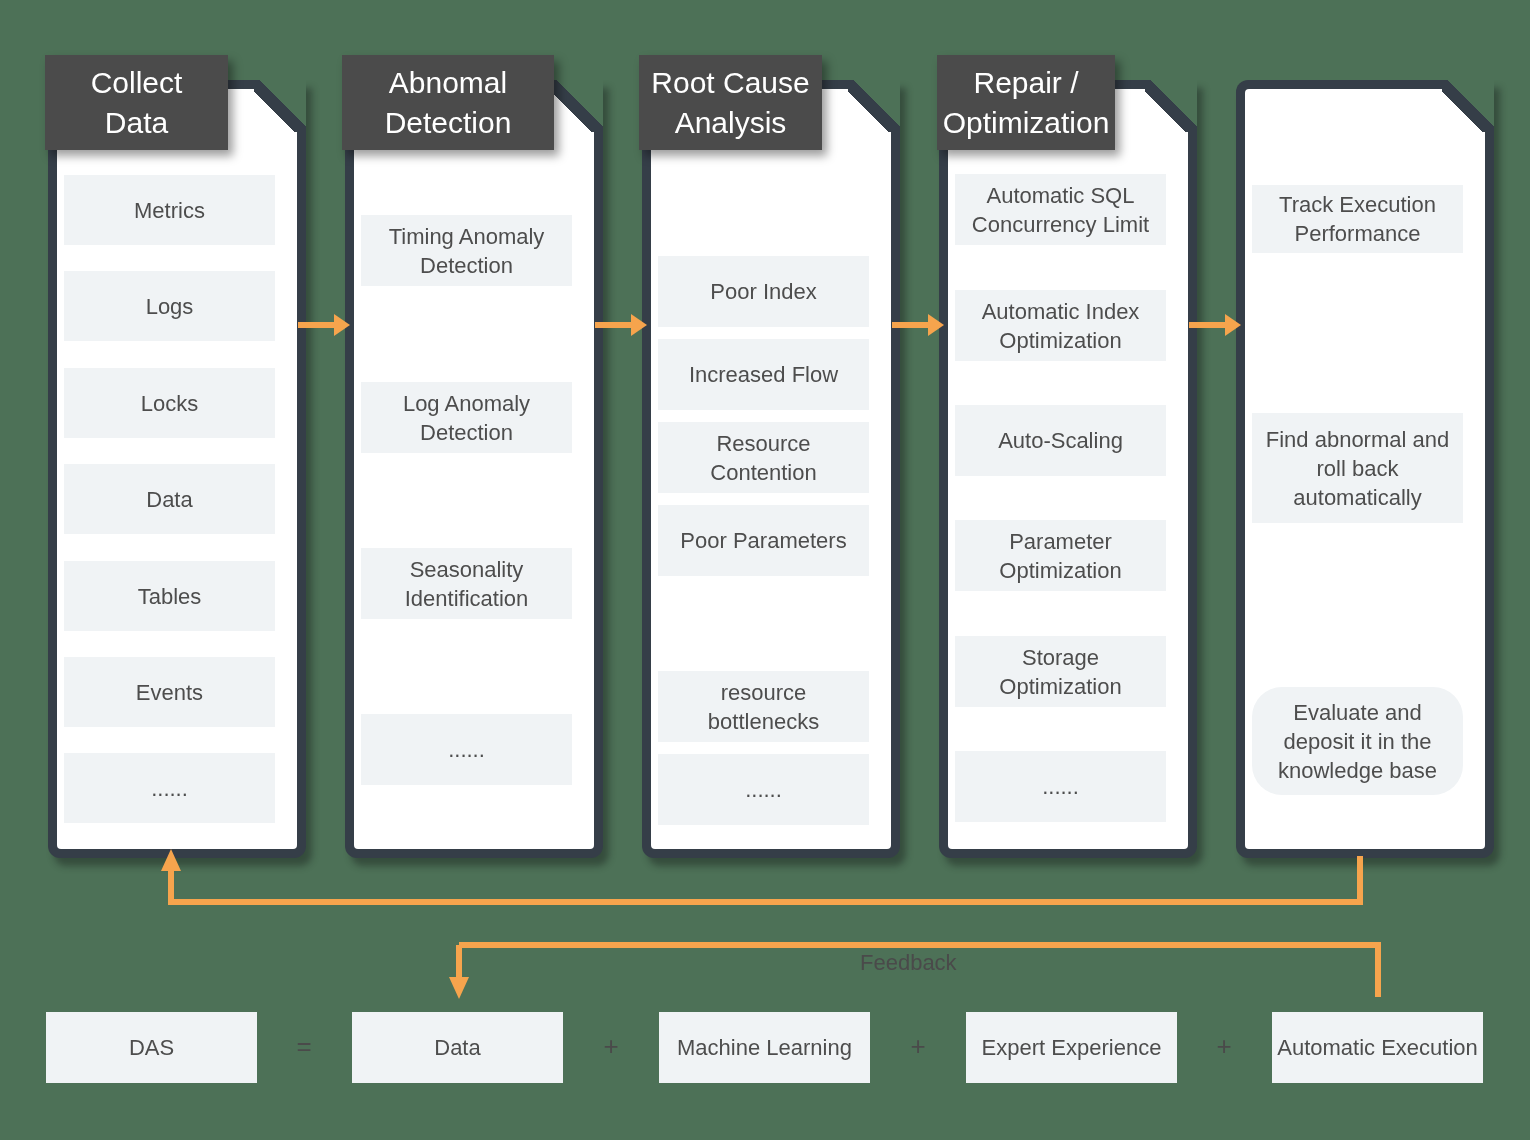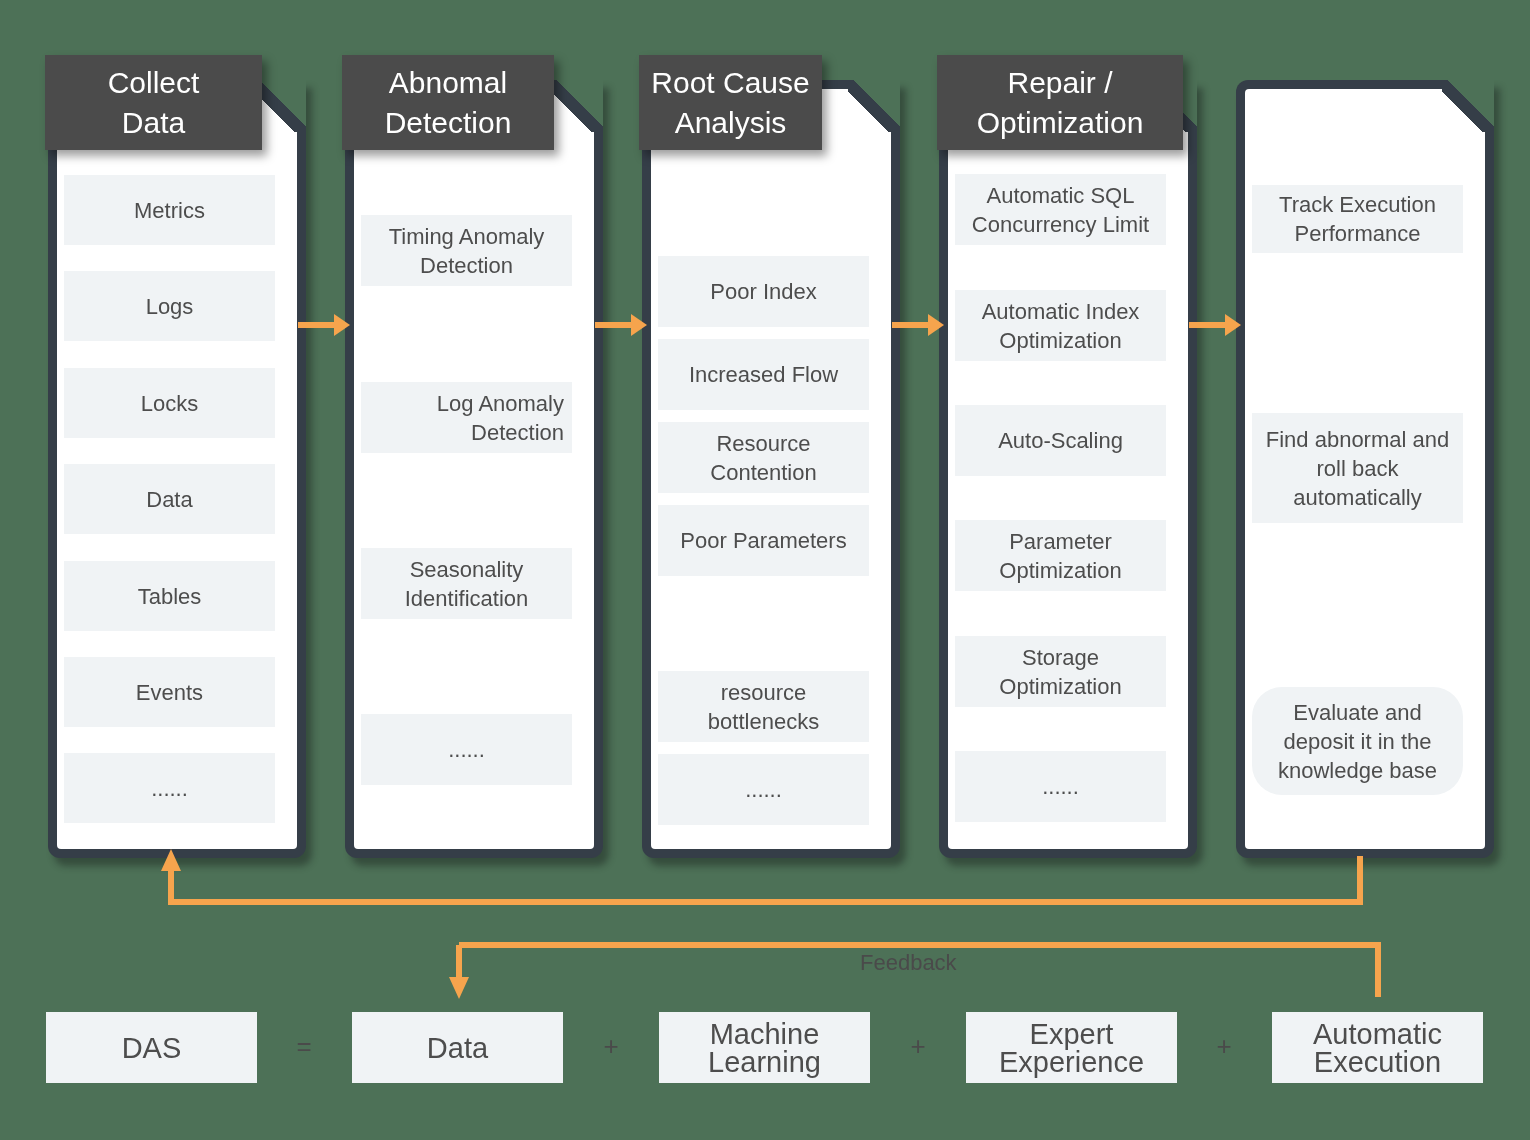--- a/index.html
+++ b/index.html
@@ -24,24 +24,24 @@
       #353e48 45%,#353e48 61%,
       #ffffff 61%,#ffffff 100%);
   }
   
   .header{
     position:absolute;top:55px;height:95px;background:#4b4b4b;color:#ffffff;
     display:flex;align-items:center;justify-content:center;text-align:center;
     font-size:30px;line-height:40px;font-weight:500;z-index:6;
     box-shadow:5px 6px 9px rgba(0,0,0,.38);
   }
-  .h1{left:45px;width:217px}
+  .h1{left:45px;width:183px}
   .h2{left:342px;width:212px}
   .h3{left:639px;width:183px}
-  .h4{left:937px;width:246px}
+  .h4{left:937px;width:178px}
   .h1 .t{max-width:110px}
   
   .item{
     position:absolute;width:211px;background:#f0f3f5;color:#4d4d4d;
     display:flex;align-items:center;justify-content:center;text-align:center;
     font-size:22px;line-height:29px;padding:0 8px;box-sizing:border-box;
     z-index:3;
   }
   
   .conn{position:absolute;top:322px;width:36px;height:6px;background:#f6a44d;z-index:4;}
@@ -62,21 +62,21 @@
     border-left:10px solid transparent;border-right:10px solid transparent;
     border-top:22px solid #f6a44d;
   }
   .fb-label{
     position:absolute;left:860px;top:950px;font-size:22px;color:#4a4a4a;z-index:3;
   }
   
   .bbox{
     position:absolute;top:1012px;width:211px;height:71px;background:#f0f3f5;
     color:#4d4d4d;display:flex;align-items:center;justify-content:center;
-    text-align:center;font-size:29px;line-height:28px;
+    text-align:center;font-size:22px;line-height:28px;
   }
   .op{
     position:absolute;top:1031px;width:40px;text-align:center;
     font-size:26px;color:#4a4a4a;
   }
 </style>
 </head>
 <body>
 
 <div class="stage">
@@ -87,21 +87,21 @@
       <div class="item" style="left: 16px; top: 191px; min-height: 70px;">Logs</div>
       <div class="item" style="left: 16px; top: 288px; min-height: 70px;">Locks</div>
       <div class="item" style="left: 16px; top: 384px; min-height: 70px;">Data</div>
       <div class="item" style="left: 16px; top: 481px; min-height: 70px;">Tables</div>
       <div class="item" style="left: 16px; top: 577px; min-height: 70px;">Events</div>
       <div class="item" style="left: 16px; top: 673px; min-height: 70px;">......</div>
     </div>
   <div class="card" id="card1" style="left: 345px;">
       <div class="inner"></div>
       <div class="item" style="left: 16px; top: 135px; min-height: 71px;">Timing Anomaly Detection</div>
-      <div class="item" style="left: 16px; top: 302px; min-height: 71px; text-align: right;">Log Anomaly Detection</div>
+      <div class="item" style="left: 16px; top: 302px; min-height: 71px;">Log Anomaly Detection</div>
       <div class="item" style="left: 16px; top: 468px; min-height: 71px;">Seasonality Identification</div>
       <div class="item" style="left: 16px; top: 634px; min-height: 71px;">......</div>
     </div>
   <div class="card" id="card2" style="left: 642px;">
       <div class="inner"></div>
       <div class="item" style="left: 16px; top: 176px; min-height: 71px;">Poor Index</div>
       <div class="item" style="left: 16px; top: 259px; min-height: 71px;">Increased Flow</div>
       <div class="item" style="left: 16px; top: 342px; min-height: 71px;">Resource Contention</div>
       <div class="item" style="left: 16px; top: 425px; min-height: 71px;">Poor Parameters</div>
       <div class="item" style="left: 16px; top: 591px; min-height: 71px;">resource bottlenecks</div>

